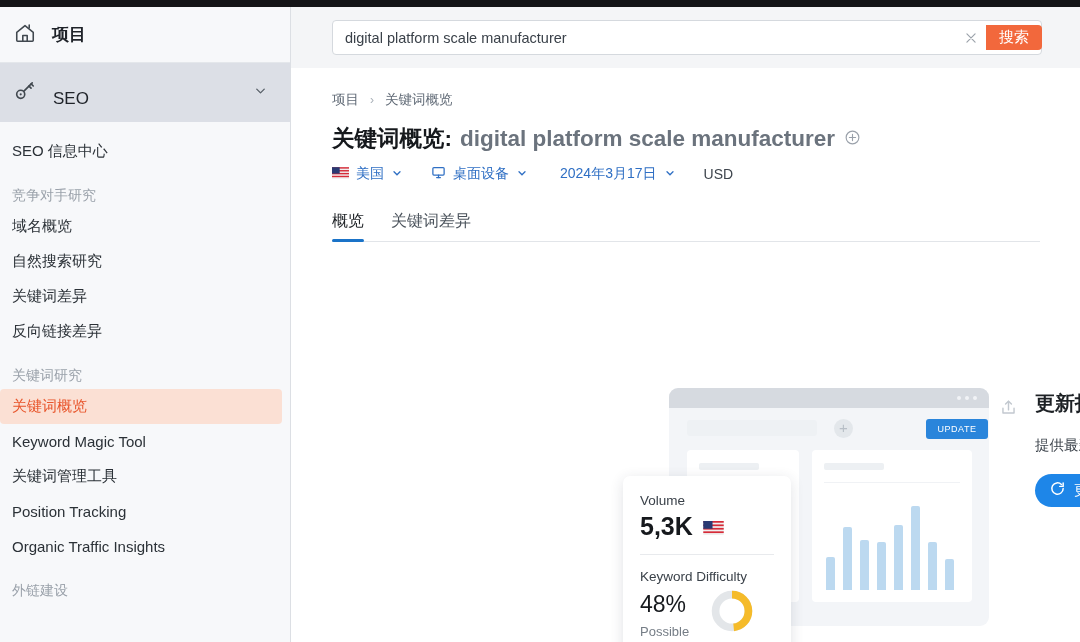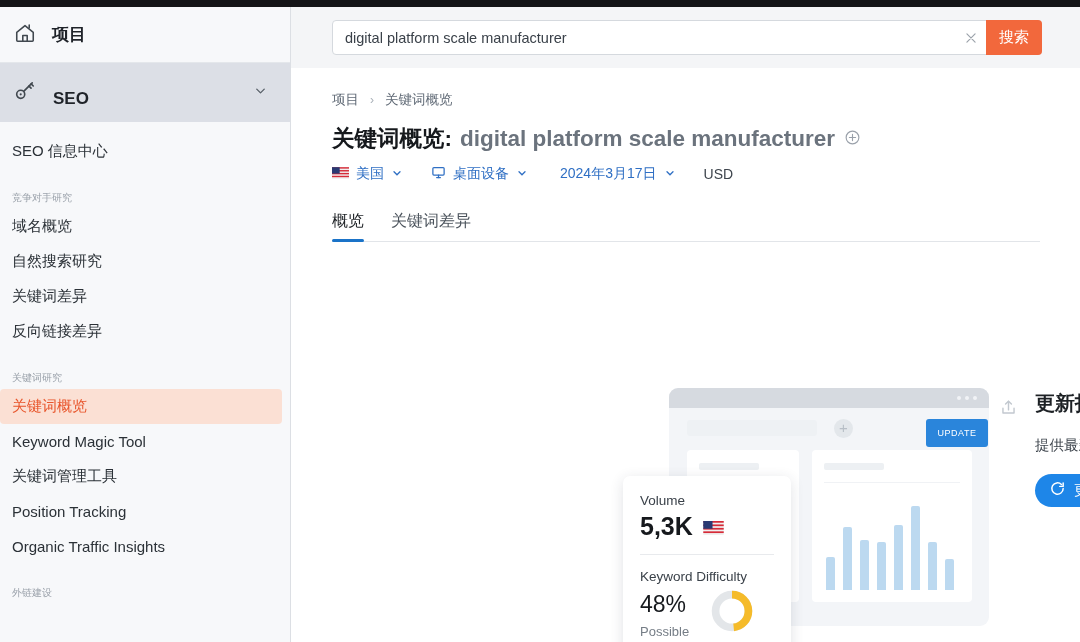--- a/index.html
+++ b/index.html
@@ -23,35 +23,35 @@
   }
   .sb-home {
     display: flex; align-items: center; height: 56px; padding: 0 0 0 14px;
     border-bottom: 1px solid #e4e7eb;
   }
   .sb-home .lbl { font-size: 17px; font-weight: bold; color: #1f2329; margin-left: 16px; }
   .sb-seo {
     display: flex; align-items: center; height: 59px; padding: 0 0 0 14px;
     background: #dcdfe6; position: relative;
   }
-  .sb-seo .lbl { font-size: 17px; font-weight: bold; color: #1f2329; margin-left: 16px; margin-top: 13px; }
+  .sb-seo .lbl { font-size: 17px; font-weight: normal; color: #1f2329; margin-left: 16px; margin-top: 13px; }
   .sb-seo .chev { position: absolute; right: 22px; top: 50%; transform: translateY(-50%); }
   .sb-list { padding-top: 12px; }
   .sb-item {
     height: 35px; display: flex; align-items: center;
     padding-left: 12px; font-size: 15px; color: #2b3137;
   }
   .sb-item.active {
     background: #fbe0d4; color: #e8542a; border-radius: 4px;
     margin-right: 8px;
   }
   .sb-group {
     height: 31px; display: flex; align-items: flex-end;
     padding-left: 12px; padding-bottom: 4px;
-    font-size: 10px; color: #9aa1aa;
+    font-size: 14px; color: #9aa1aa;
   }
   .sb-gap { height: 9px; }
 
   
   .main { position: absolute; top: 7px; left: 291px; width: 789px; height: 635px; background: #f4f5f7; }
 
   
   .searchrow {
     position: relative; height: 61px; background: #f4f5f7;
     padding: 13px 38px 0 41px;
@@ -64,21 +64,21 @@
     border: 0; outline: 0; background: transparent;
     font-family: inherit; font-size: 14.5px; color: #3a4149;
     padding-left: 12px; flex: 1; height: 33px;
   }
   .searchbox input::placeholder { color: #a8aeb6; }
   .clearbtn {
     width: 30px; height: 33px; display: flex; align-items: center; justify-content: center;
     color: #9ba2aa; font-size: 17px; cursor: pointer;
   }
   .searchbtn {
-    height: 35px; min-width: 56px; background: #f2683c; color: #fff;
+    height: 25px; min-width: 56px; background: #f2683c; color: #fff;
     border: 0; border-radius: 0 4px 4px 0; font-family: inherit;
     font-size: 15px; cursor: pointer; margin: -1px -1px -1px 0;
     display: flex; align-items: center; justify-content: center; padding: 0 12px;
   }
 
   
   .content {
     position: absolute; top: 61px; left: 0; width: 789px; height: 574px;
     background: #ffffff;
   }
@@ -122,21 +122,21 @@
   .fakefield {
     position: absolute; left: 18px; top: 12px; width: 130px; height: 16px;
     background: #eef1f4; border-radius: 3px;
   }
   .pluscirc {
     position: absolute; left: 165px; top: 11px; width: 19px; height: 19px;
     border-radius: 50%; background: #e3e7eb; color: #b7bec6;
     font-size: 15px; line-height: 17px; text-align: center;
   }
   .updbtn {
-    position: absolute; left: 257px; top: 11px; width: 62px; height: 28px;
+    position: absolute; left: 257px; top: 11px; width: 62px; height: 20px;
     background: #2a85db; border-radius: 3px; color: #fff; font-size: 9px;
     letter-spacing: .5px; display: flex; align-items: center; justify-content: center;
   }
   .shareic { position: absolute; left: 330px; top: 10px; color: #c2c8cf; }
   .panelL {
     position: absolute; left: 18px; top: 62px; width: 112px; height: 152px;
     background: #fff; border-radius: 4px;
   }
   .panelR {
     position: absolute; left: 143px; top: 62px; width: 160px; height: 152px;

